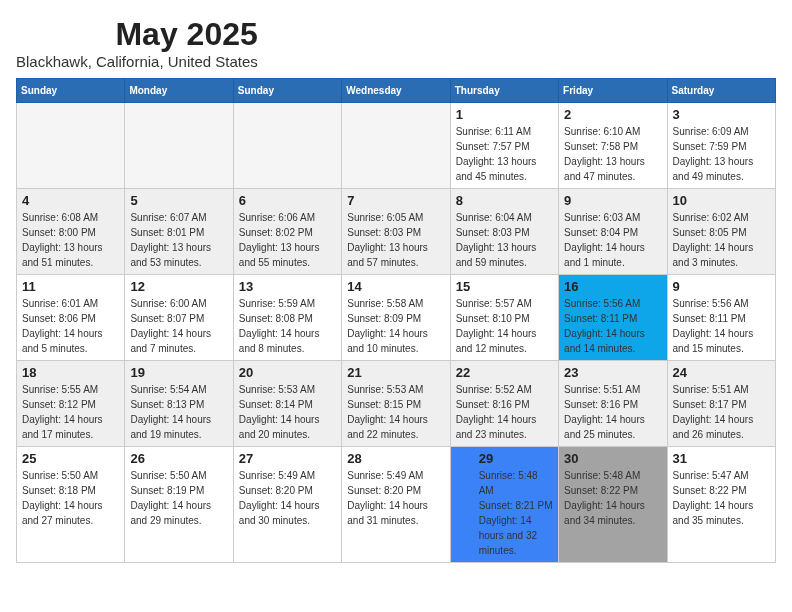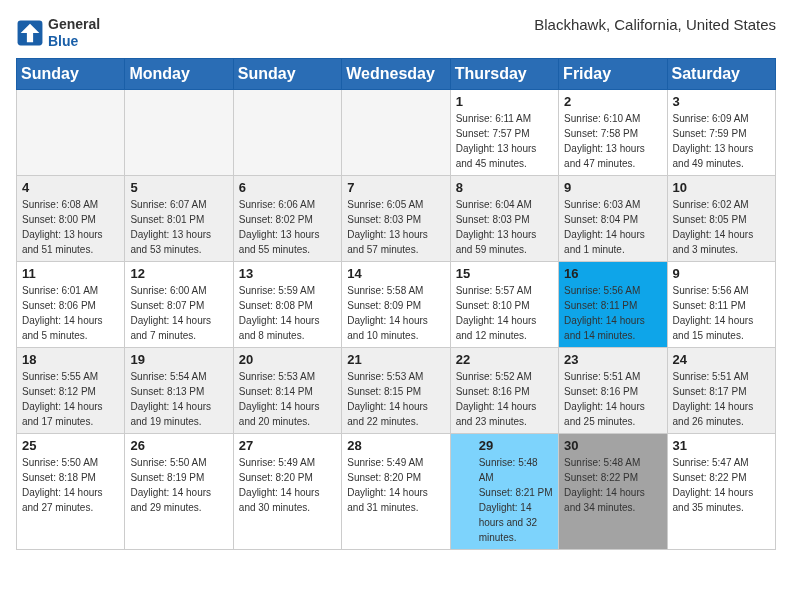--- a/index.html
+++ b/index.html
@@ -47,21 +47,21 @@
       color: #333;
     }
     .calendar {
       width: 100%;
       border-collapse: collapse;
       border: 1px solid #ccc;
     }
     .calendar th {
       background: #2a6db5;
       color: #fff;
-      font-size: 16px;
+      font-size: 10px;
       font-weight: bold;
       padding: 6px 4px;
       text-align: left;
       border: 1px solid #1a5fa8;
     }
     .calendar td {
       vertical-align: top;
       border: 1px solid #ccc;
       padding: 4px 5px;
       font-size: 10.5px;
@@ -86,31 +86,22 @@
     .day-info {
       font-size: 10px;
       color: #333;
       line-height: 1.5;
     }
   </style>
 </head>
 <body>
 
 <div class="header">
-  <div class="logo">
-    <svg class="logo-icon" viewBox="0 0 36 36">
-      <rect x="2" y="2" width="32" height="32" rx="4" fill="#1a5fa8"></rect>
-      <polygon points="18,6 30,18 22,18 22,30 14,30 14,18 6,18" fill="white"></polygon>
-    </svg>
-    <div class="logo-text">
-      <span class="logo-general">General</span>
-      <span class="logo-blue">Blue</span>
-    </div>
-  </div>
   <div class="title-block">
+    <div class="month-title">May 2025</div>
     <div class="location">Blackhawk, California, United States</div>
   </div>
 </div>
 
 <table class="calendar">
   <thead>
     <tr>
     <th>Sunday</th>
         <th>Monday</th>
         <th>Sunday</th>
@@ -239,21 +230,21 @@
           <div class="day-info">Sunrise: 5:50 AM<br>Sunset: 8:19 PM<br>Daylight: 14 hours and 29 minutes.</div>
         </td>
         <td style="background: rgb(255, 255, 255);">
           <span class="day-number">27</span>
           <div class="day-info">Sunrise: 5:49 AM<br>Sunset: 8:20 PM<br>Daylight: 14 hours and 30 minutes.</div>
         </td>
         <td style="background: rgb(255, 255, 255);">
           <span class="day-number">28</span>
           <div class="day-info">Sunrise: 5:49 AM<br>Sunset: 8:20 PM<br>Daylight: 14 hours and 31 minutes.</div>
         </td>
-        <td style="background: #7dd3fc; padding-left: 28px;">
+        <td style="background: #3b82f6; padding-left: 28px;">
           <span class="day-number">29</span>
           <div class="day-info">Sunrise: 5:48 AM<br>Sunset: 8:21 PM<br>Daylight: 14 hours and 32 minutes.</div>
         </td>
         <td style="background: #a3a3a3;">
           <span class="day-number">30</span>
           <div class="day-info">Sunrise: 5:48 AM<br>Sunset: 8:22 PM<br>Daylight: 14 hours and 34 minutes.</div>
         </td>
         <td style="background: rgb(255, 255, 255);">
           <span class="day-number">31</span>
           <div class="day-info">Sunrise: 5:47 AM<br>Sunset: 8:22 PM<br>Daylight: 14 hours and 35 minutes.</div>

